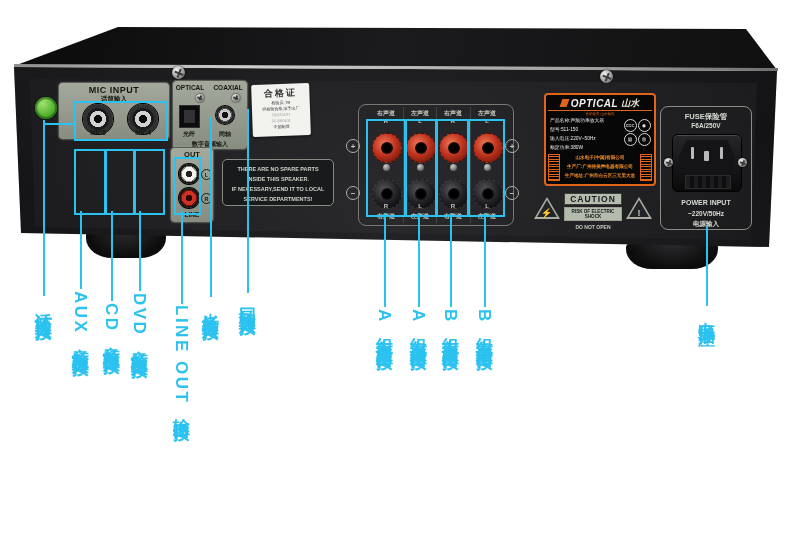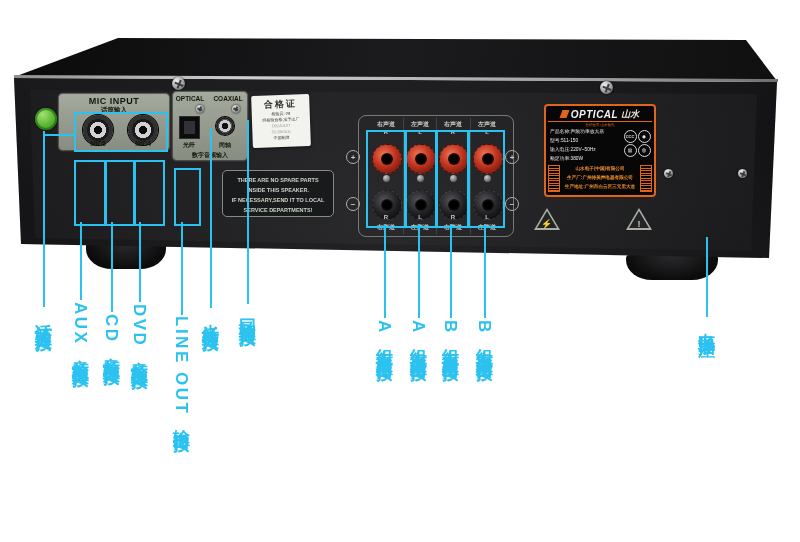--- a/index.html
+++ b/index.html
@@ -1,17 +1,17 @@
 <!DOCTYPE html>
 <html><head>
 <meta charset="utf-8">
 <style>
   html,body{margin:0;padding:0;background:#ffffff;}
   #stage{position:relative;width:800px;height:484px;background:#ffffff;overflow:hidden;
-         font-family:"Liberation Sans", sans-serif;margin-top:11px;}
+         font-family:"Liberation Sans", sans-serif;}
   
   .amp-top{position:absolute;inset:0;z-index:2;
     clip-path:polygon(118px 27px,746px 29px,777px 70px,14px 66px);
     background:linear-gradient(100deg,#0a0a0b,#1b1b1d 45%,#0d0d0e 100%);}
   .amp-edge{position:absolute;left:14px;top:64px;width:764px;height:3px;z-index:4;
     background:linear-gradient(90deg,#8f8f8f,#cfcfcf 30%,#9a9a9a 80%,#6f6f6f);
     transform:rotate(0.3deg);transform-origin:left center;}
   .amp-front{position:absolute;inset:0;z-index:3;
     clip-path:polygon(14px 67px,777px 71px,769px 247px,21px 233px);
     background:linear-gradient(175deg,#232326,#151518 35%,#1a1a1d 65%,#0e0e10);}
@@ -152,20 +152,28 @@
     <div class="screw" style="left:60px;top:14px;width:8px;height:8px;"></div>
     <div style="position:absolute;left:7px;top:25px;width:19px;height:21px;background:#0c0c0c;border:1px solid #2e2e2e;">
       <div style="position:absolute;inset:4px;background:#313136;"></div>
     </div>
     <div style="position:absolute;left:44px;top:26px;width:18px;height:18px;border-radius:50%;background:radial-gradient(circle,#111 0 3px,#c9c9c9 3px 6px,#555 6px 7px,#242428 7px 9px);box-shadow:0 0 0 1px #000;"></div>
     <div class="smalltxt" style="left:0;top:50px;width:34px;font-size:6px;">光纤</div>
     <div class="smalltxt" style="left:38px;top:50px;width:30px;font-size:6px;">同轴</div>
     <div class="smalltxt" style="left:0;top:60px;width:76px;font-size:6px;">数字音频输入</div>
   </div>
 
+  <div class="plate" style="left:170px;top:147px;width:44px;height:76px;">
+    <div class="ptitle" style="top:3px;font-size:7.5px;">OUT</div>
+    <div class="rca white" style="left:9px;top:17px;"></div>
+    <div class="rca red" style="left:9px;top:41px;"></div>
+    <div class="circ" style="left:31px;top:22px;width:9px;height:9px;font-size:5.5px;">L</div>
+    <div class="circ" style="left:31px;top:46px;width:9px;height:9px;font-size:5.5px;">R</div>
+    <div class="ptitle" style="top:64px;font-size:6.5px;">LINE</div>
+  </div>
 
   <div class="cert">
     <div class="t">合格证</div>
     <div class="s">检验员: 08</div>
     <div class="s">经检验合格,准予出厂</div>
     <div class="s g">D02A1107</div>
     <div class="s g">02-8A0611</div>
     <div class="s">中国制造</div>
   </div>
 
@@ -253,25 +261,44 @@
         <div>生产地址:广州市白云区三元里大道</div>
       </div>
       <div class="hatch"></div>
     </div>
   </div>
 
   <div class="caution">
     <div class="tri" style="left:0;top:6px;">
         <span>⚡</span>
       </div>
+    <div class="ca-mid">
+      <div class="ca-title">CAUTION</div>
+      <div class="ca-risk">RISK OF ELECTRIC SHOCK</div>
+      <div class="ca-open">DO NOT OPEN</div>
+    </div>
     <div class="tri" style="right:0;top:6px;">
         <span>!</span>
       </div>
   </div>
 
+  <div class="fusebox">
+    <div class="smalltxt" style="left:0;top:5px;width:90px;font-size:7.5px;">FUSE保险管</div>
+    <div class="smalltxt" style="left:0;top:15px;width:90px;font-size:6.5px;">F6A/250V</div>
+    <div class="iec">
+      <div class="iec-face"></div>
+      <div class="pin" style="left:18px;top:12px;width:3px;height:12px;"></div>
+      <div class="pin" style="left:31px;top:16px;width:5px;height:10px;"></div>
+      <div class="pin" style="left:47px;top:12px;width:3px;height:12px;"></div>
+      <div class="iec-drawer"></div>
+    </div>
+    <div class="smalltxt" style="left:0;top:92px;width:90px;font-size:7px;">POWER INPUT</div>
+    <div class="smalltxt" style="left:0;top:103px;width:90px;font-size:6.5px;">~220V/50Hz</div>
+    <div class="smalltxt" style="left:0;top:113px;width:90px;font-size:6.5px;">电源输入</div>
+  </div>
   <div class="screw" style="left:664px;top:158px;width:9px;height:9px;"></div>
   <div class="screw" style="left:738px;top:158px;width:9px;height:9px;"></div>
 
   <div class="cbox" style="left:74px;top:101px;width:90px;height:36px;"></div>
   <div class="cbox" style="left:74px;top:149px;width:28px;height:62px;"></div>
   <div class="cbox" style="left:105px;top:149px;width:26px;height:62px;"></div>
   <div class="cbox" style="left:134px;top:149px;width:27px;height:62px;"></div>
   <div class="cbox" style="left:174px;top:157px;width:23px;height:54px;"></div>
   <div class="cbox" style="left:366px;top:119px;width:37px;height:94px;"></div>
   <div class="cbox" style="left:404px;top:119px;width:30px;height:94px;"></div>

